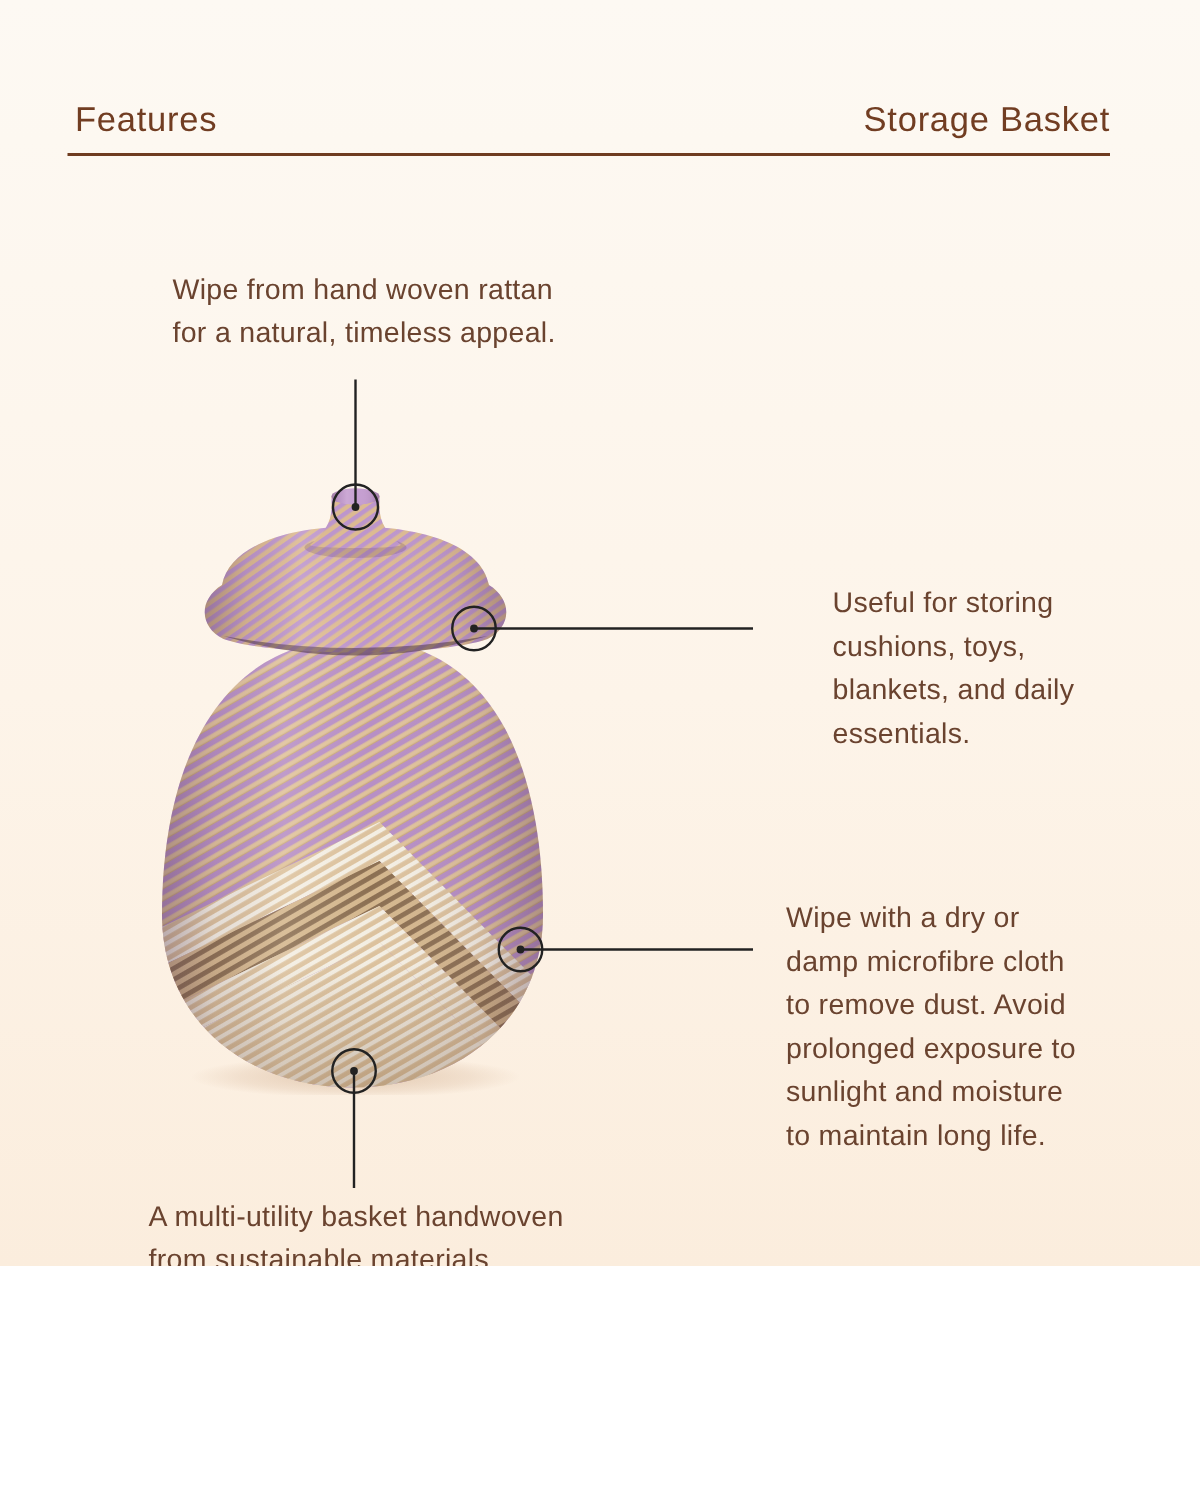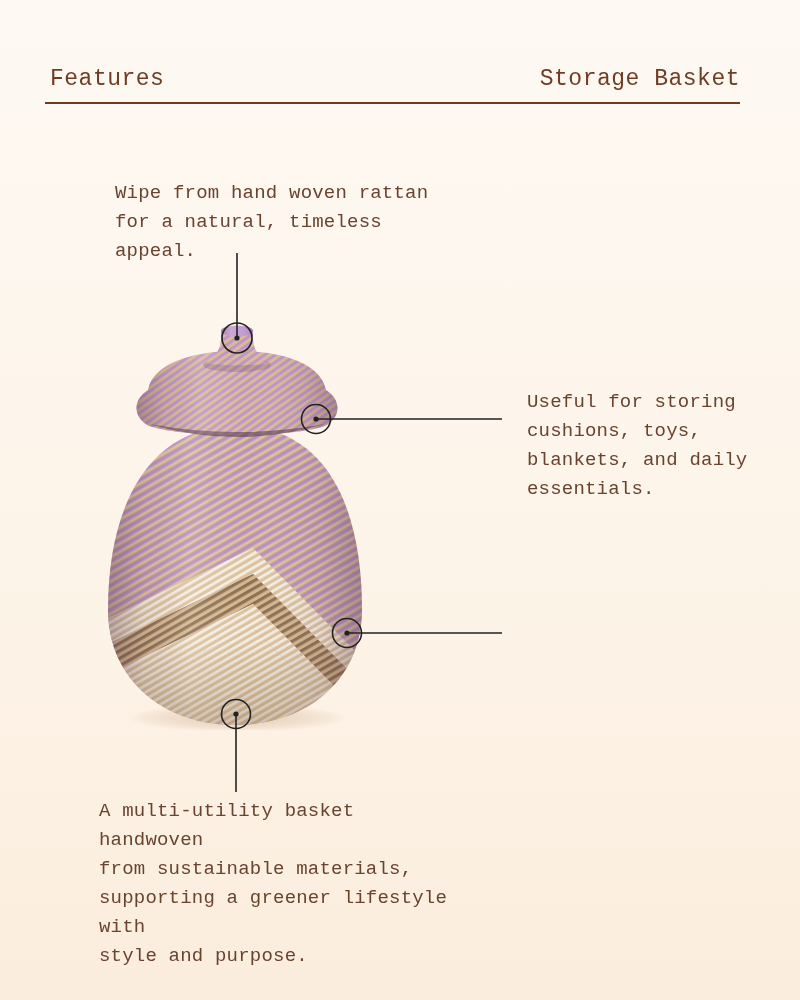--- a/index.html
+++ b/index.html
@@ -1,22 +1,22 @@
 <!DOCTYPE html>
 <html><head>
 <meta charset="utf-8">
 <style>
   html,body { margin:0; padding:0; }
   .canvas {
     position: relative;
     width: 800px;
-    height: 1000px;
+    height: 844px;
     overflow: hidden;
     background: linear-gradient(180deg, #fdf9f3 0%, #fdf4e9 55%, #fbeddd 100%);
-    font-family: Liberation Mono, monospace;
+    font-family: Liberation Sans, sans-serif;
   }
 
   
   .hdr-left {
     position: absolute; left: 50px; top: 66px;
     font-size: 23px; font-weight: 500; letter-spacing: 0.5px;
     color: #713d22;
   }
   .hdr-right {
     position: absolute; right: 60px; top: 66px;
@@ -32,21 +32,21 @@
   
   .callout-text {
     position: absolute;
     color: #6a432f;
     font-size: 19px;
     line-height: 29px;
     letter-spacing: 0.2px;
     white-space: pre-line;
   }
   .t-material      { left: 115px; top: 179px; width: 340px; }
-  .t-storage       { left: 527px; top: 388px; width: 230px; }
+  .t-storage       { left: 555px; top: 388px; width: 230px; }
   .t-care          { left: 524px; top: 598px; width: 250px; }
   .t-sustainability{ left: 99px; top: 797px; width: 370px; }
 
   
   .basket-wrap {
     position: absolute; left: 95px; top: 318px; width: 280px; height: 412px;
   }
   .overlay {
     position: absolute; left: 0; top: 0; width: 800px; height: 1000px;
     pointer-events: none;
@@ -150,18 +150,24 @@
       <circle cx="236" cy="714" r="2.6" fill="#222222" stroke="none"></circle>
     </g>
   </svg>
 
   <div class="callout-text t-material">Wipe from hand woven rattan
 for a natural, timeless appeal.</div>
   <div class="callout-text t-storage">Useful for storing
 cushions, toys,
 blankets, and daily
 essentials.</div>
+  <div class="callout-text t-care">Wipe with a dry or
+damp microfibre cloth
+to remove dust. Avoid
+prolonged exposure to
+sunlight and moisture
+to maintain long life.</div>
   <div class="callout-text t-sustainability">A multi-utility basket handwoven
 from sustainable materials,
 supporting a greener lifestyle with
 style and purpose.</div>
 
 </div>
 
 </body></html>

